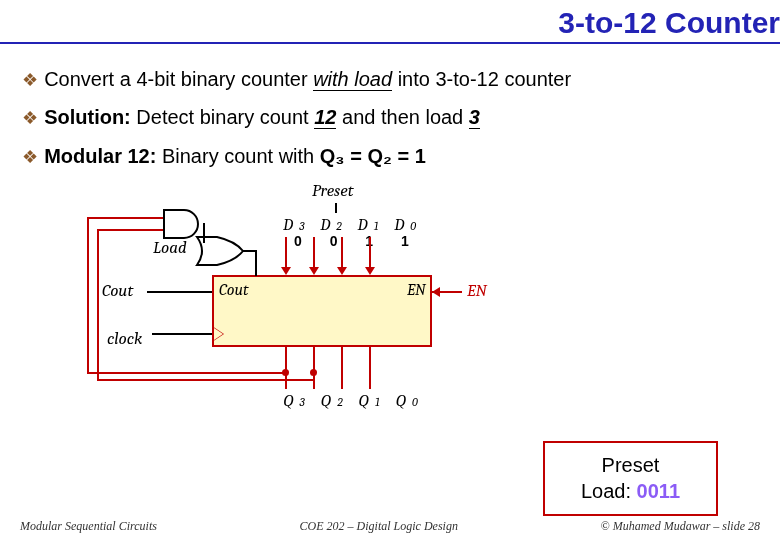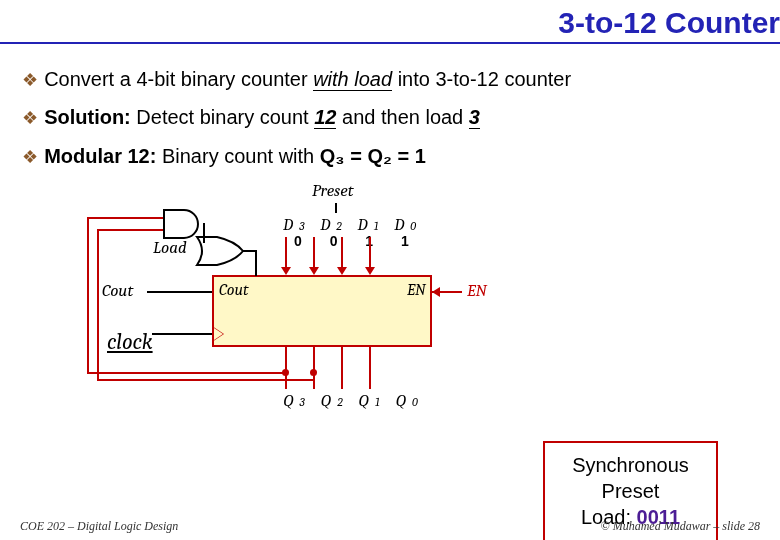--- a/index.html
+++ b/index.html
@@ -86,39 +86,39 @@
     position: absolute;
     left: 190px; top: 132px;
     font-size: 17px;
     font-weight: bold;
     z-index: 2;
   }
   .cout-in { position: absolute; left: 152px; top: 100px; font-style: italic; font-family: Cambria, serif; font-size: 16px;}
   .en-in { position: absolute; left: 340px; top: 100px; font-style: italic; font-family: Cambria, serif; font-size: 16px;}
   .cout-lbl { position: absolute; left: 35px; top: 100px; font-family: Cambria, serif; font-style: italic; font-size: 17px;}
   .en-lbl { position: absolute; left: 400px; top: 100px; font-family: Cambria, serif; font-style: italic; font-size: 17px; color: #c00000;}
-  .clock-lbl { position: absolute; left: 40px; top: 148px; font-family: Cambria, serif; font-style: italic; font-size: 22px; text-decoration: underline;}
+  .clock-lbl { position: absolute; left: 40px; top: 148px; font-family: Cambria, serif; font-style: italic; font-size: 17px;}
   .q-labels { position: absolute; left: 210px; top: 210px; font-size: 17px; font-family: Cambria, serif;}
   .q-labels span { margin: 0 3px; font-style: italic;}
   .q-labels .ssub { font-size: 0.7em;}
   .and-gate { position: absolute; left: 96px; top: 28px; }
   .or-gate { position: absolute; left: 128px; top: 54px; }
 
   .info-box {
     position: absolute;
     right: 40px;
     top: 260px;
     width: 175px;
     border: 2px solid #c00000;
     padding: 8px 6px;
     text-align: center;
     font-size: 20px;
   }
   .info-box div { margin: 3px 0; }
-  .green { color: #4c1d95; font-weight: bold; }
+  .green { color: #8b5cf6; font-weight: bold; }
 
   .footer {
     position: absolute;
     bottom: 6px;
     left: 0;
     width: 100%;
     display: flex;
     justify-content: space-between;
     padding: 0 20px;
     font-family: "Comic Sans MS", cursive;
@@ -256,25 +256,25 @@
       <div class="wire" style="left:20px;top:36px;width:76px;height:2px"></div>
       <div class="wire" style="left:30px;top:48px;width:66px;height:2px"></div>
 
       <div class="wire blk" style="left:136px;top:42px;width:2px;height:20px"></div>
 
       <div class="wire blk" style="left:268px;top:22px;width:2px;height:10px"></div>
 
     </div>
 
     <div class="info-box">
-      <div>Synchronous</div>
       <div>Preset</div>
       <div>
         <span>Load: </span><span class="green">0011</span>
       </div>
     </div>
   </div>
 </div>
 
 <div class="footer">
+  <span>Modular Sequential Circuits</span>
   <span>COE 202 – Digital Logic Design</span>
   <span>© Muhamed Mudawar – slide 28</span>
 </div>
 
 </body></html>

